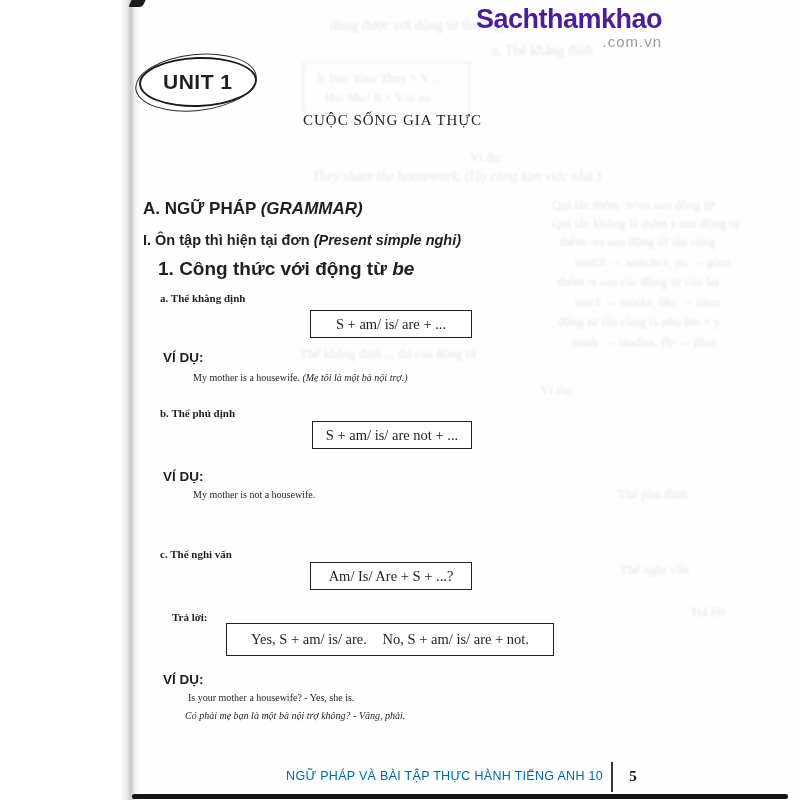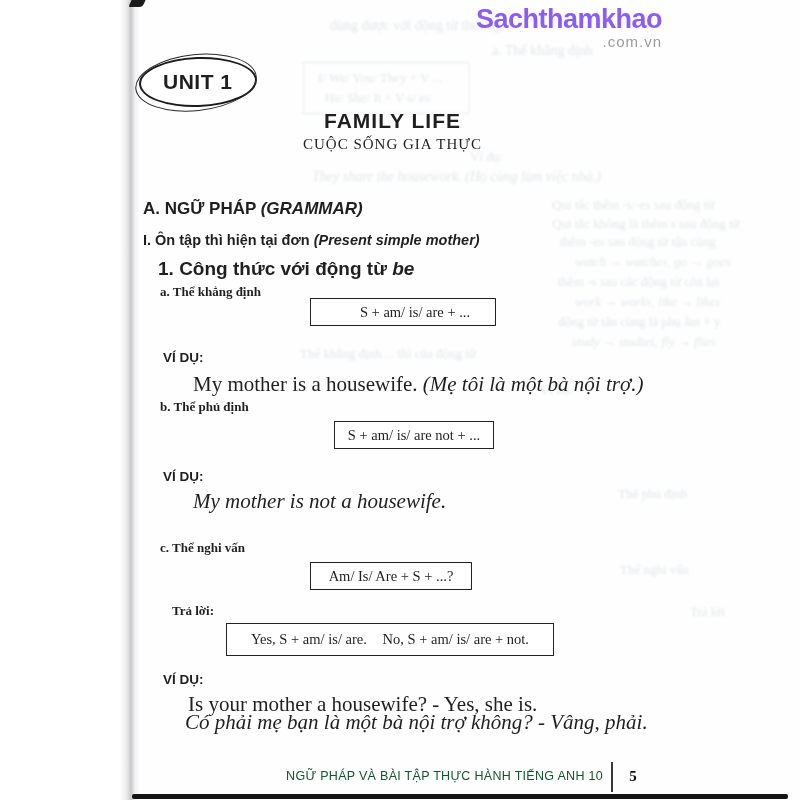--- a/index.html
+++ b/index.html
@@ -32,36 +32,36 @@
   .unit-label{font-family:"Liberation Sans", sans-serif;font-weight:bold;font-size:21px;
               letter-spacing:.5px;transform:rotate(2deg);}
   
   .title-block{position:absolute;left:145px;top:109px;width:495px;text-align:center;}
   .title{font-family:"Liberation Sans", sans-serif;font-weight:bold;font-size:21px;letter-spacing:1px;}
   .subtitle{font-size:15px;letter-spacing:1px;margin-top:3px;}
   .h-sans{position:absolute;font-family:"Liberation Sans", sans-serif;font-weight:bold;white-space:nowrap;}
   .h-a{left:143px;top:199px;font-size:17px;}
   .h-i{left:143px;top:232px;font-size:14.5px;}
   .h-1{left:158px;top:258px;font-size:19px;}
-  .h-serif{position:absolute;font-weight:bold;font-size:13px;white-space:nowrap;}
+  .h-serif{position:absolute;font-weight:bold;font-size:11px;white-space:nowrap;margin-top:8px;}
   .paren{font-style:italic;}
   .it{font-style:italic;}
   .example-label{position:absolute;font-family:"Liberation Sans", sans-serif;font-weight:bold;font-size:13.5px;text-align:right;}
   
   .fbox{position:absolute;border:1.5px solid #222;background:#fff;display:flex;
         align-items:center;justify-content:center;font-size:14.5px;}
-  .fbox-1{left:310px;top:298px;width:160px;height:26px;padding-left:24px;}
-  .fbox-2{left:312px;top:421px;width:158px;height:26px;margin-left:22px;}
+  .fbox-1{left:310px;top:310px;width:160px;height:26px;}
+  .fbox-2{left:312px;top:421px;width:158px;height:26px;}
   .fbox-3{left:310px;top:562px;width:160px;height:26px;}
   .fbox-4{left:226px;top:623px;width:328px;height:33px;justify-content:space-between;padding:0 24px;box-sizing:border-box;}
   
-  .exline{position:absolute;font-size:21px;white-space:nowrap;}
+  .exline{position:absolute;font-size:10px;white-space:nowrap;}
   
   .footer-title{position:absolute;left:145px;top:769px;width:458px;text-align:right;
-                font-family:"Liberation Sans", sans-serif;font-size:12.5px;color:#14532d;letter-spacing:.3px;}
+                font-family:"Liberation Sans", sans-serif;font-size:12.5px;color:#0369a1;letter-spacing:.3px;}
   .footer-rule{position:absolute;left:611px;top:762px;width:2px;height:30px;background:#3a3a3a;}
   .footer-page{position:absolute;left:620px;top:768px;width:26px;text-align:center;
                font-weight:bold;font-size:15px;color:#111;}
 </style>
 </head>
 <body>
 
 <div id="canvas">
 
   <div class="page"></div>
@@ -86,39 +86,38 @@
       <span class="bleed" style="left: 558px; top: 314px; font-size: 13px;">động từ tận cùng là phụ âm + y</span>
       <span class="bleed" style="left: 572px; top: 334px; font-size: 13px; font-style: italic;">study → studies, fly → flies</span>
       <span class="bleed" style="left: 300px; top: 346px; font-size: 13px;">Thể khẳng định ... thì của động từ</span>
       <span class="bleed" style="left: 540px; top: 382px; font-size: 13px;">Ví dụ:</span>
       <span class="bleed" style="left: 618px; top: 486px; font-size: 13px;">Thể phủ định</span>
       <span class="bleed" style="left: 620px; top: 562px; font-size: 13px;">Thể nghi vấn</span>
       <span class="bleed" style="left: 690px; top: 604px; font-size: 13px;">Trả lời</span>
     </div>
 
   <div class="watermark">
-    <div class="wm-brand" style="color:#8b5cf6;">Sachthamkhao</div>
+    <div class="wm-brand" style="color:#4c1d95;">Sachthamkhao</div>
     <div class="wm-domain">.com.vn</div>
   </div>
 
   <div class="unit-badge">
     <span class="unit-label">UNIT 1</span>
   </div>
 
   <div class="title-block">
-    <div class="title">FAMILY LIFE</div>
     <div class="subtitle">CUỘC SỐNG GIA THỰC</div>
   </div>
 
   <div class="h-sans h-a">
     <span>A.</span><span> NGỮ PHÁP </span><span class="paren">(GRAMMAR)</span>
   </div>
 
   <div class="h-sans h-i">
-    <span>I.</span><span> Ôn tập thì hiện tại đơn </span><span class="paren">(Present simple mother)</span>
+    <span>I.</span><span> Ôn tập thì hiện tại đơn </span><span class="paren">(Present simple nghi)</span>
   </div>
 
   <div class="h-sans h-1">
     <span>1.</span><span> Công thức với động từ </span><span class="it">be</span>
   </div>
 
   <div class="h-serif" style="left:160px;top:284px;">a. Thể khẳng định</div>
 
   <div class="fbox fbox-1">
     <span>S + am/ is/ are + ...</span>
@@ -129,21 +128,21 @@
     <span>My mother is a housewife. </span><span class="it">(Mẹ tôi là một bà nội trợ.)</span>
   </div>
 
   <div class="h-serif" style="left:160px;top:399px;">b. Thể phủ định</div>
 
   <div class="fbox fbox-2">
     <span>S + am/ is/ are not + ...</span>
   </div>
 
   <div class="example-label" style="left:163px;top:469px;">VÍ DỤ:</div>
-  <div class="exline" style="left:193px;top:489px;font-style:italic;">My mother is not a housewife.</div>
+  <div class="exline" style="left:193px;top:489px;">My mother is not a housewife.</div>
 
   <div class="h-serif" style="left:160px;top:540px;">c. Thể nghi vấn</div>
 
   <div class="fbox fbox-3">
     <span>Am/ Is/ Are + S + ...?</span>
   </div>
 
   <div class="h-serif" style="left:172px;top:603px;text-align:center;">Trả lời:</div>
 
   <div class="fbox fbox-4">

